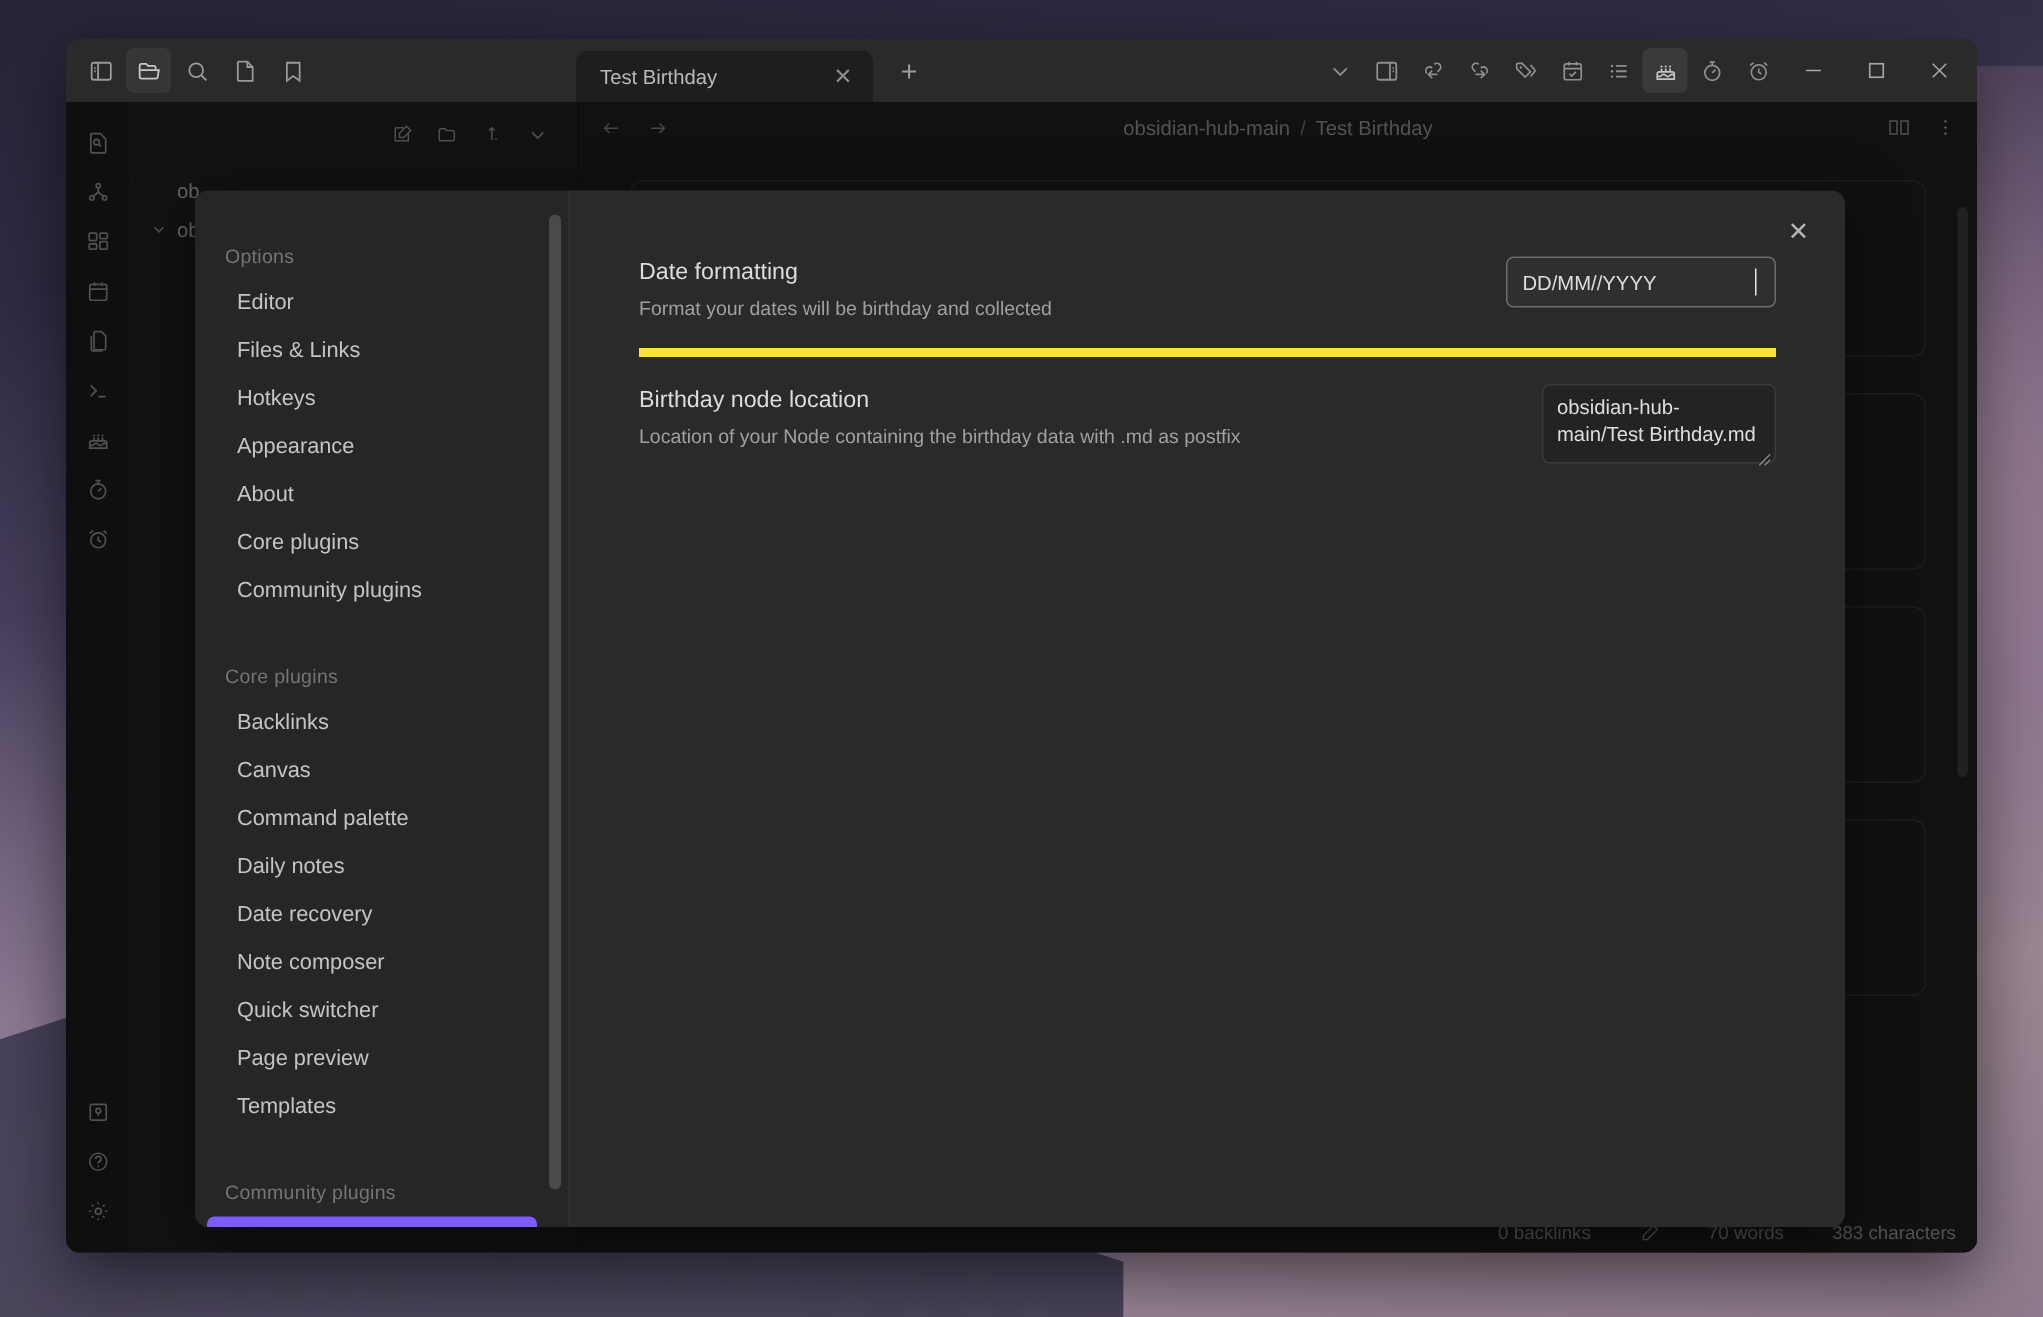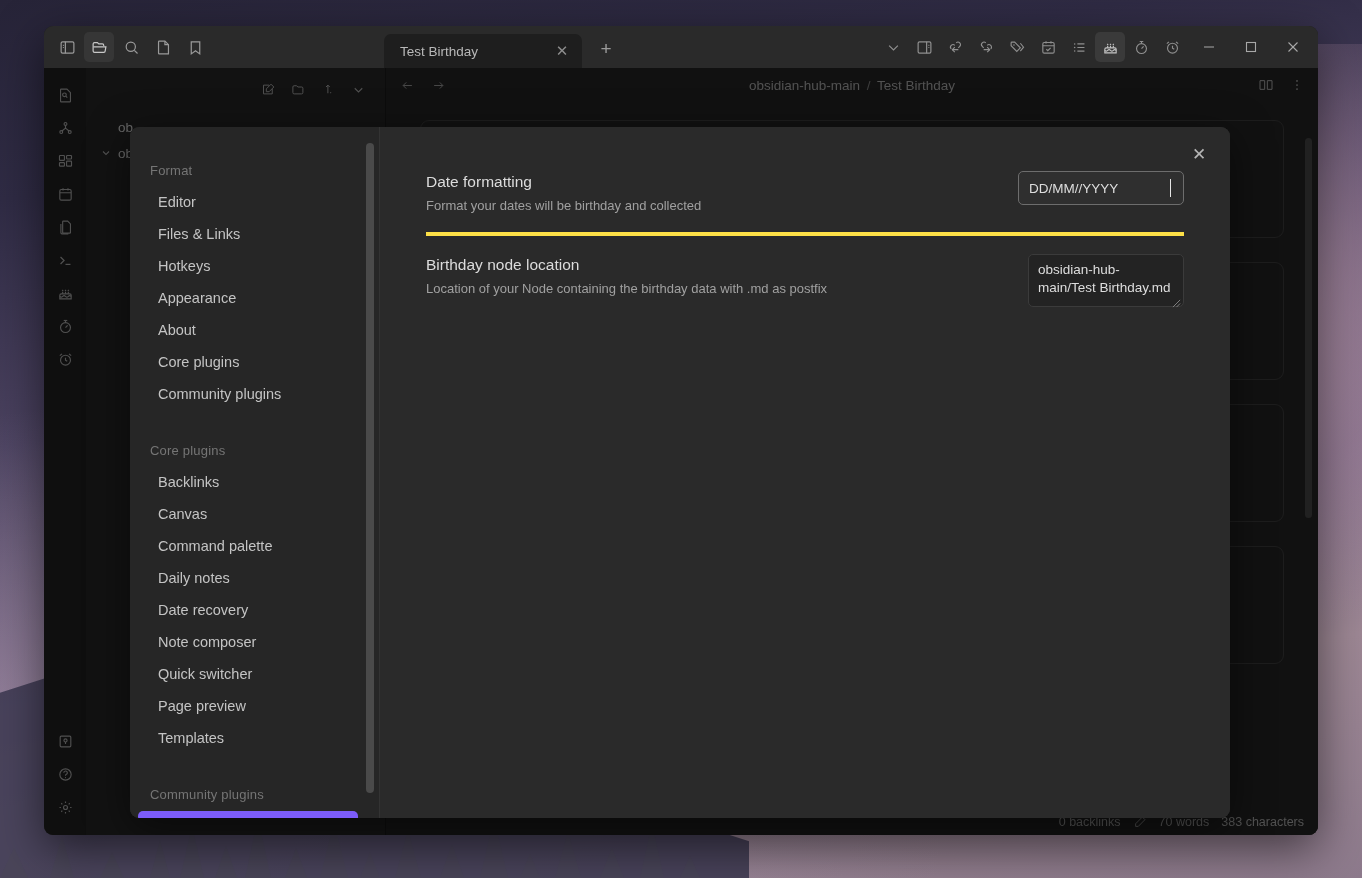--- a/index.html
+++ b/index.html
@@ -113,21 +113,21 @@
 
   
   .ed-scroll {
     position: absolute; right: 6px; top: 40px; width: 7px; height: 380px;
     background: #3a3a3a; border-radius: 4px;
   }
 
   
   #statusbar {
     position: absolute; right: 0; bottom: 0; height: 26px; display: flex;
-    align-items: center; gap: 12px; padding: 0 14px; background: #1e1e1e;
+    align-items: center; gap: 32px; padding: 0 14px; background: #1e1e1e;
     font-size: 12.5px; color: #8d8d8d;
   }
   .sb-pencil { display: flex; align-items: center; color: #8d8d8d; }
 
   
   #modal-backdrop {
     position: absolute; inset: 0; background: rgba(0,0,0,.42); z-index: 20;
   }
   #settings-modal {
     position: absolute; left: 86px; top: 59px; width: 1100px; height: 691px;
@@ -158,26 +158,26 @@
     flex: 1; background: #2a2a2a; padding: 26px 46px 0 46px; position: relative; min-width: 0;
   }
   .modal-close {
     position: absolute; right: 18px; top: 14px; width: 26px; height: 26px;
     display: flex; align-items: center; justify-content: center; color: #b5b5b5; font-size: 17px;
   }
   .setting-row {
     display: flex; align-items: flex-start; justify-content: space-between;
     padding: 18px 0; gap: 36px;
   }
-  .setting-row + .setting-row { border-top: 4px solid #fde047; }
+  .setting-row + .setting-row { border-top: 6px solid #fde047; }
   .setting-info { padding-top: 2px; }
   .setting-name { font-size: 15.5px; color: #dcdcdc; margin-bottom: 6px; }
   .setting-desc { font-size: 13px; color: #a0a0a0; line-height: 17px; }
   .text-input {
-    width: 166px; height: 34px; background: #2f2f2f; border: 1px solid #6d6d6d;
+    width: 180px; height: 34px; background: #2f2f2f; border: 1px solid #6d6d6d;
     border-radius: 5px; color: #dedede; font-size: 13.5px; padding: 0 10px;
     font-family: "Liberation Sans", sans-serif; outline: none;
   }
   .input-wrap { position: relative; }
   .caret {
     position: absolute; right: 13px; top: 8px; width: 1px; height: 18px; background: #e6e6e6;
   }
   .text-area {
     width: 156px; height: 53px; background: #232323; border: 1px solid #3b3b3b;
     border-radius: 5px; color: #dedede; font-size: 13.5px; padding: 6px 9px;
@@ -548,21 +548,21 @@
       </div>
     </div>
 
     <div id="modal-backdrop"></div>
 
     <div id="settings-modal">
 
       <div id="settings-sidebar">
         <div class="sb-scrollwrap">
 
-          <div class="set-group-head">Format</div>
+          <div class="set-group-head">Options</div>
           <div class="set-item">Editor</div>
           <div class="set-item">Files &amp; Links</div>
           <div class="set-item">Hotkeys</div>
           <div class="set-item">Appearance</div>
           <div class="set-item">About</div>
           <div class="set-item">Core plugins</div>
           <div class="set-item">Community plugins</div>
 
           <div class="set-gap"></div>
 

